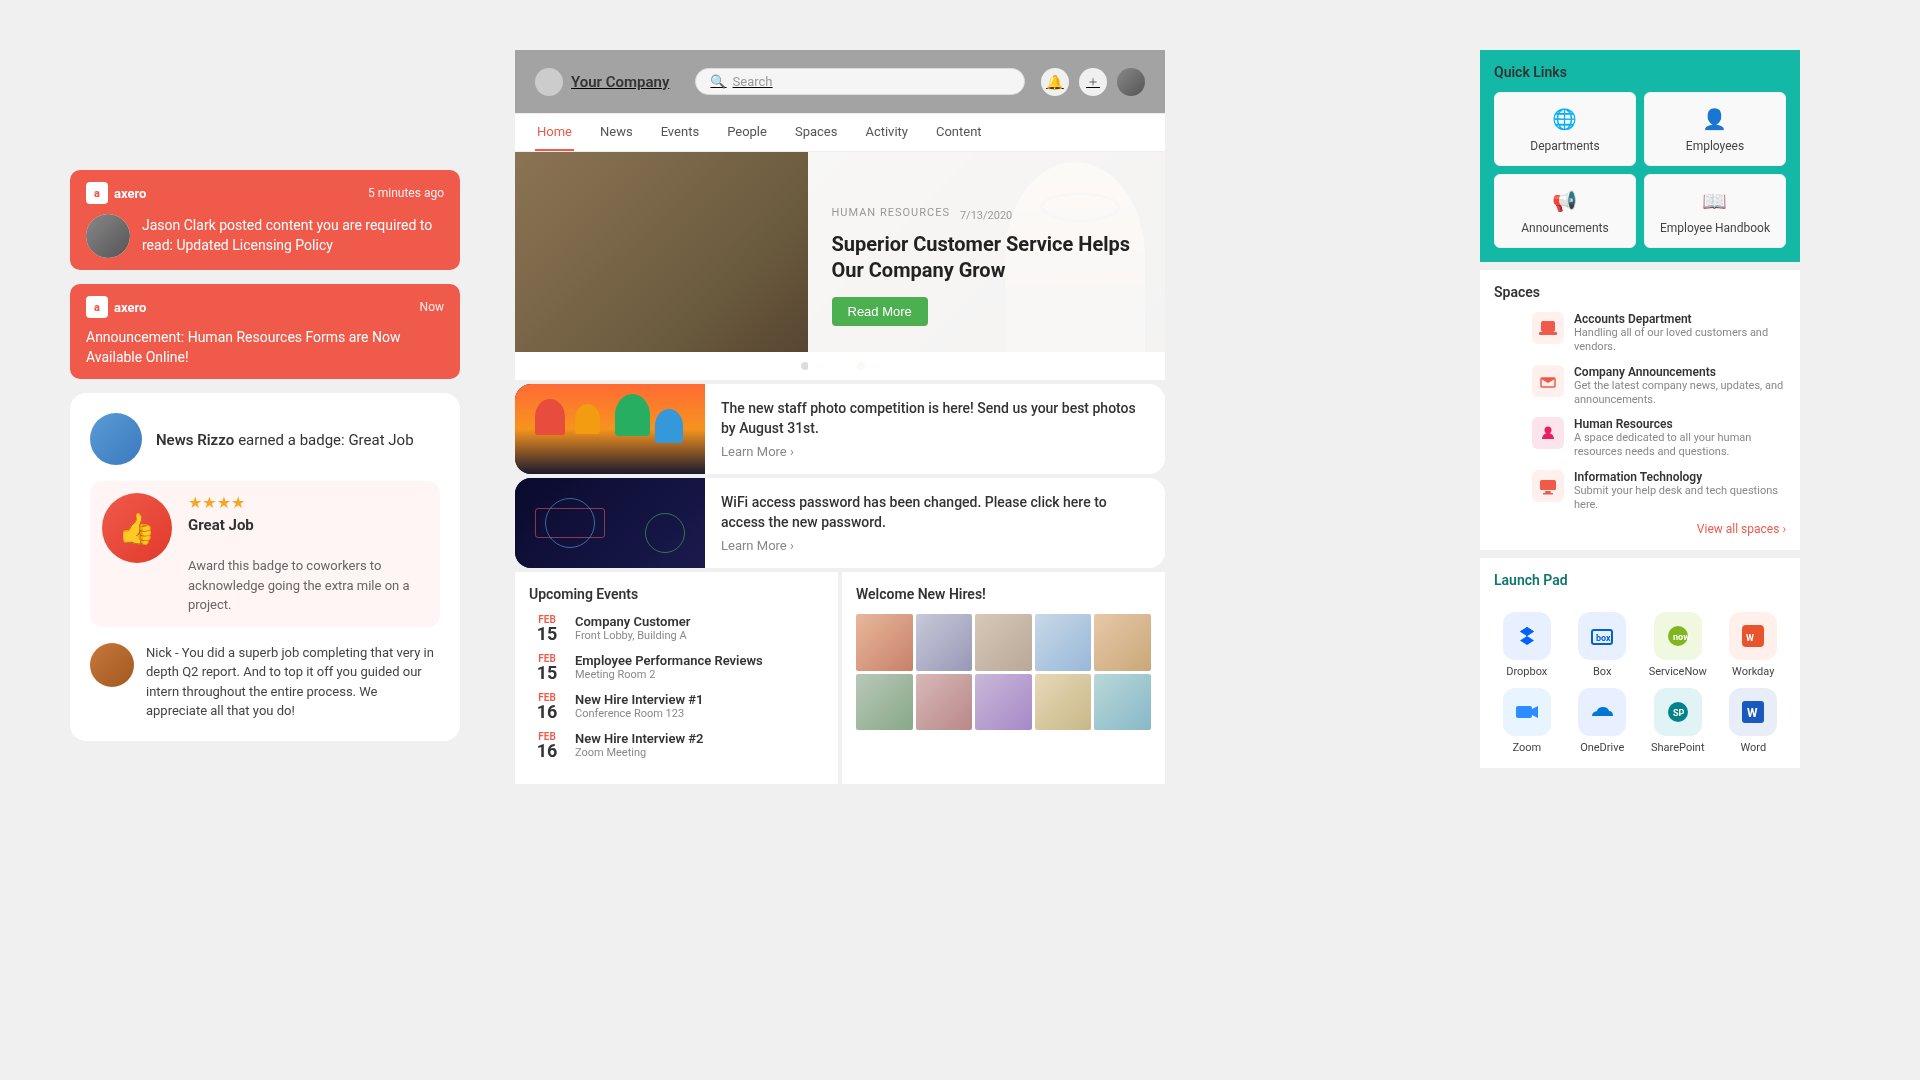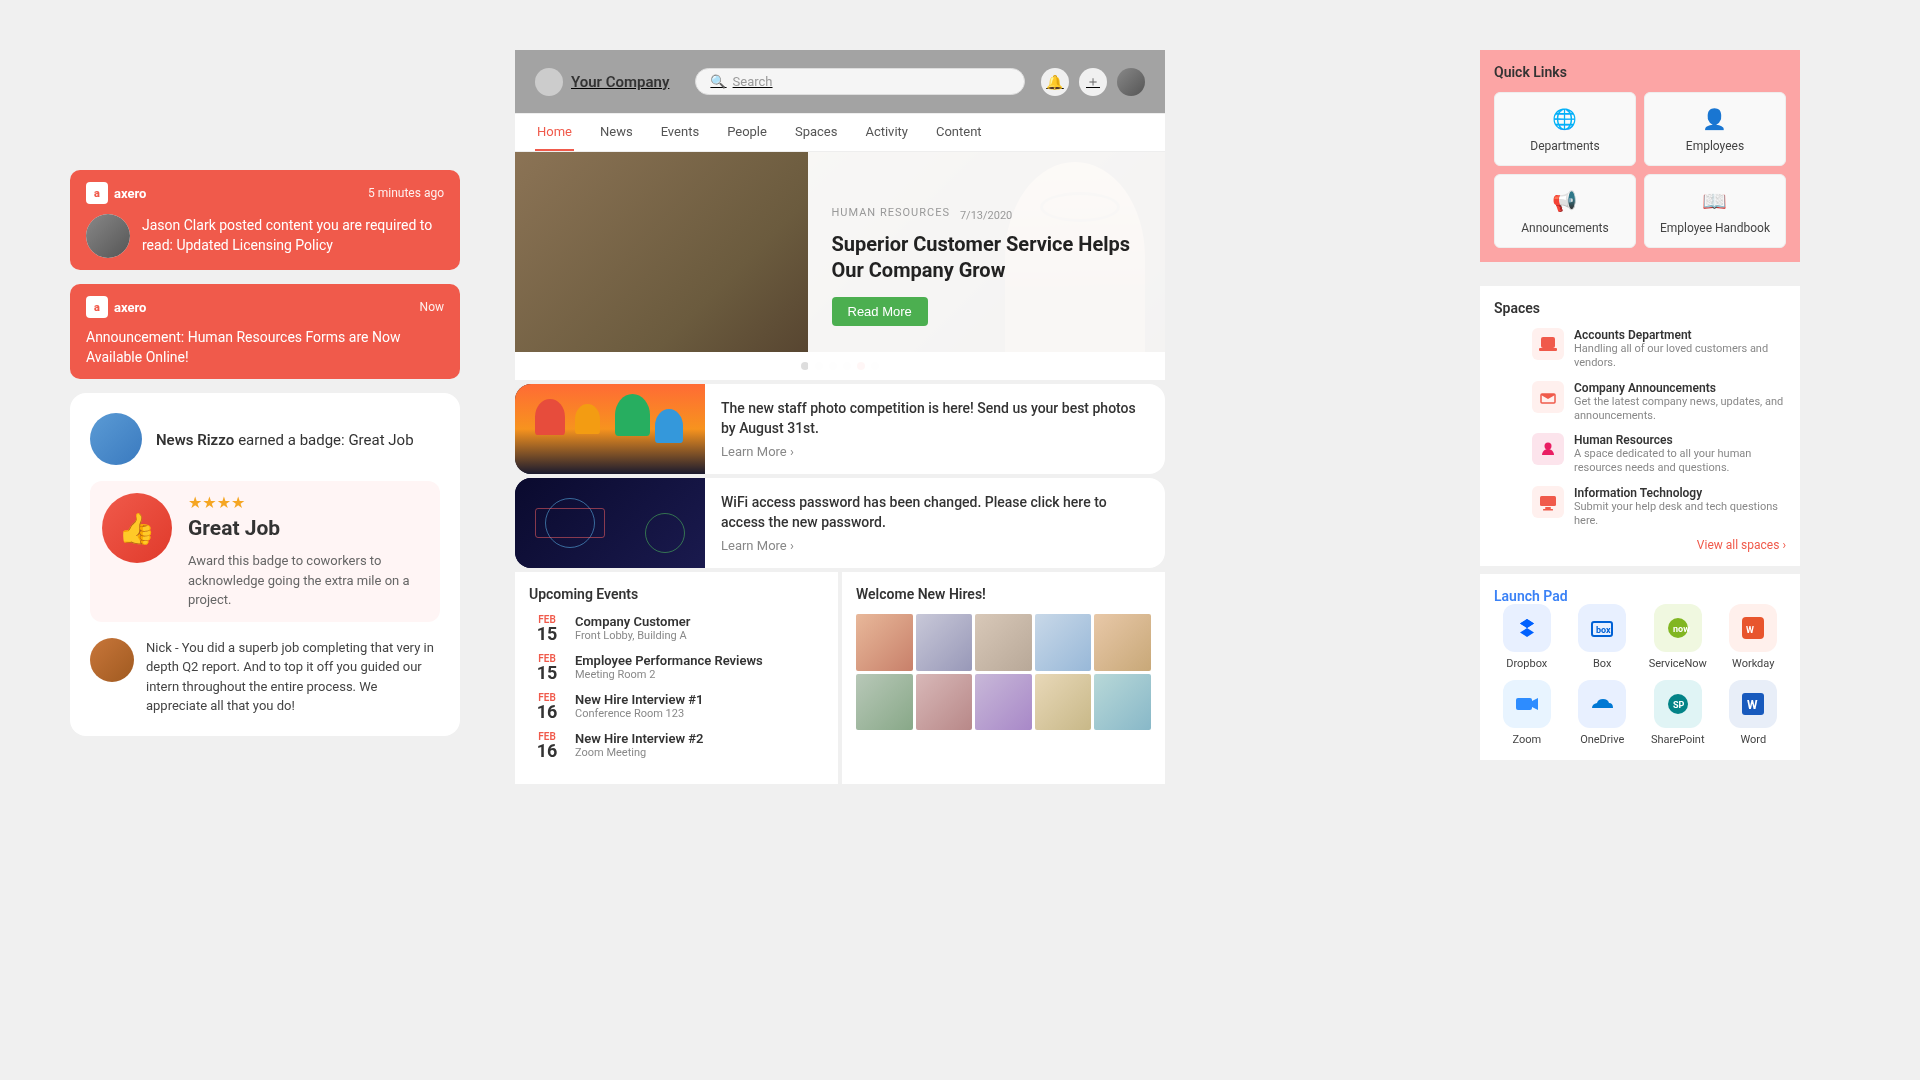--- a/index.html
+++ b/index.html
@@ -141,24 +141,24 @@
       background: linear-gradient(135deg, #f05a4b, #e03a2b);
       border-radius: 50%;
       display: flex;
       align-items: center;
       justify-content: center;
       flex-shrink: 0;
       font-size: 30px;
     }
 
     .badge-info h3 {
-      font-size: 21px;
+      font-size: 15px;
       font-weight: 700;
       color: #333;
-      margin-bottom: 11px;
+      margin-bottom: 22px;
     }
 
     .badge-info p {
       font-size: 13px;
       color: #666;
       line-height: 1.5;
     }
 
     .badge-stars {
       color: #f5a623;
@@ -497,23 +497,23 @@
     }
 
     .hire-photo {
       width: 100%;
       aspect-ratio: 1;
       background: #ccc;
       border-radius: 2px;
     }
 
     .quick-links-section {
-      background: #fca5a5;
+      background: #14b8a6;
       padding: 14px;
-      margin-bottom: 24px;
+      margin-bottom: 8px;
     }
 
     .quick-links-title {
       font-size: 14px;
       font-weight: 600;
       color: #333;
       margin-bottom: 12px;
     }
 
     .quick-links-grid {
@@ -605,22 +605,22 @@
     }
 
     .launch-pad-section {
       background: white;
       padding: 14px;
     }
 
     .launch-pad-title {
       font-size: 14px;
       font-weight: 600;
-      color: #3b82f6;
-      margin-bottom: 0;
+      color: #0f766e;
+      margin-bottom: 24px;
     }
 
     .launch-pad-grid {
       display: grid;
       grid-template-columns: repeat(4, 1fr);
       gap: 10px;
     }
 
     .launch-app {
       display: flex;

